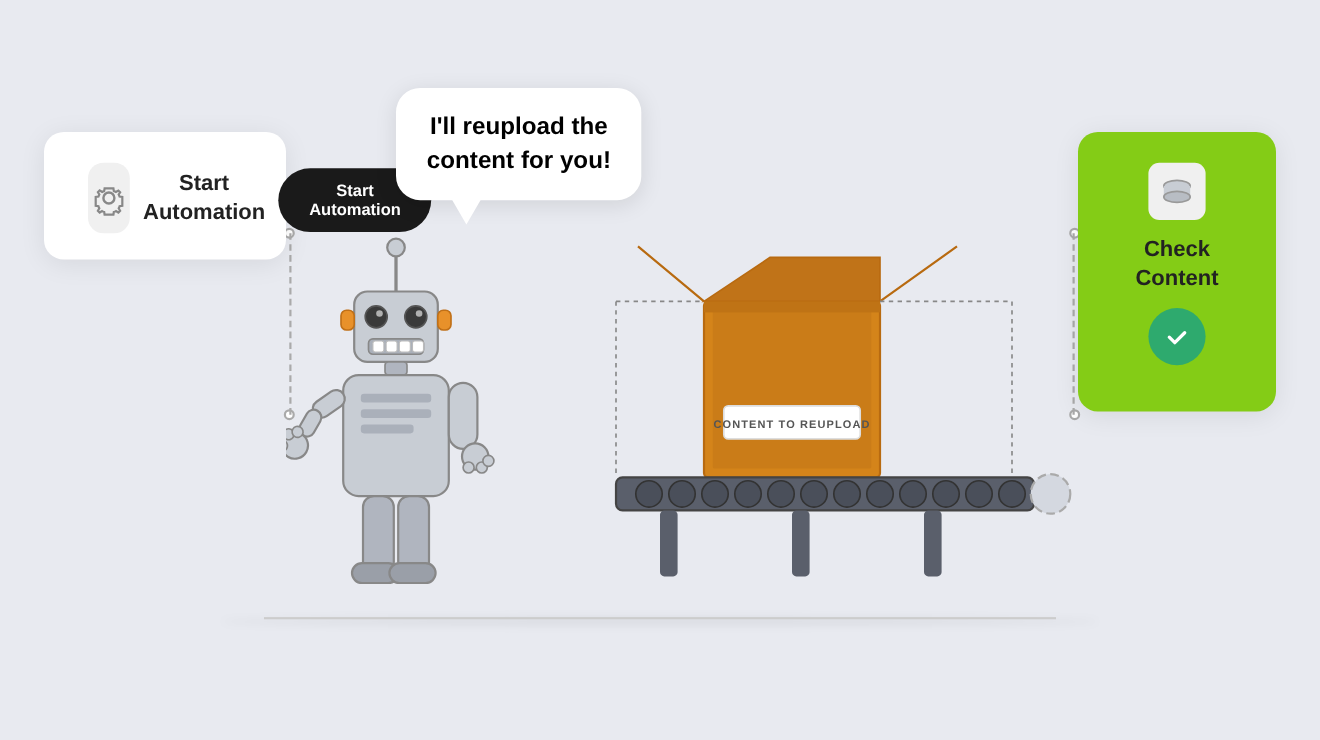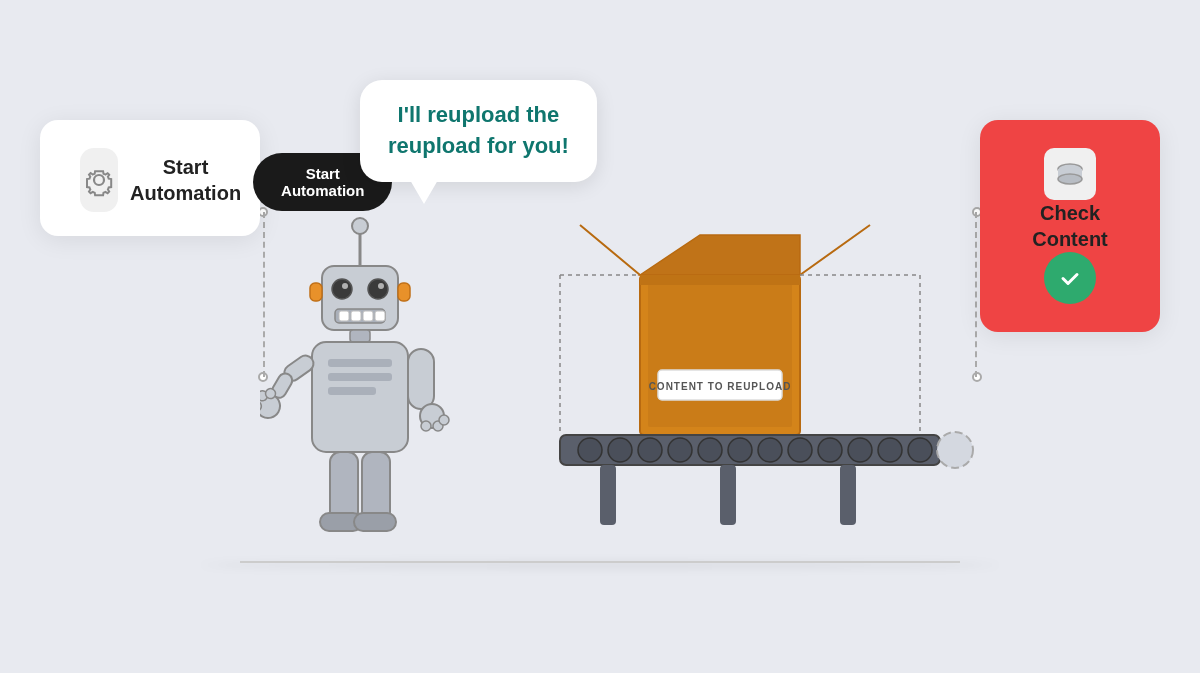--- a/index.html
+++ b/index.html
@@ -71,27 +71,28 @@
       margin-top: 4px;
       width: 100%;
     }
 
     
     .card-right {
       position: absolute;
       right: 40px;
       top: 120px;
       width: 180px;
-      background: #ef4444;
+      background: #84cc16;
       border-radius: 18px;
-      padding: 28px 20px 28px 20px;
+      padding: 28px 20px 42px 20px;
       box-shadow: 0 4px 24px rgba(0,0,0,0.08);
       display: flex;
       flex-direction: column;
       align-items: center;
+      gap: 14px;
     }
 
     .card-icon-coin {
       width: 52px;
       height: 52px;
       background: #f0f0f0;
       border-radius: 10px;
       display: flex;
       align-items: center;
       justify-content: center;
@@ -145,21 +146,21 @@
     .speech-bubble {
       position: absolute;
       top: 80px;
       left: 360px;
       background: #fff;
       border-radius: 22px;
       padding: 20px 28px;
       box-shadow: 0 4px 20px rgba(0,0,0,0.10);
       font-size: 22px;
       font-weight: 700;
-      color: #0f766e;
+      color: #000000;
       line-height: 1.4;
       max-width: 280px;
       text-align: center;
     }
 
     .speech-bubble::after {
       content: '';
       position: absolute;
       bottom: -22px;
       left: 50px;
@@ -245,21 +246,21 @@
 Content</div>
     <div class="check-circle">
       <svg width="28" height="28" viewBox="0 0 28 28" fill="none">
         <path d="M7 14.5l5 5 9-9" stroke="#fff" stroke-width="3" stroke-linecap="round" stroke-linejoin="round"></path>
       </svg>
     </div>
   </div>
 
   <div class="speech-bubble">
     <span>I'll reupload the</span><br>
-    <span>reupload for you!</span>
+    <span>content for you!</span>
   </div>
 
   <div class="ground-shadow"></div>
 
   <div class="floor-line"></div>
 
   <div class="robot-container">
     <svg width="220" height="350" viewBox="0 0 220 350" fill="none">
 
       <line x1="100" y1="20" x2="100" y2="55" stroke="#888" stroke-width="3"></line>

